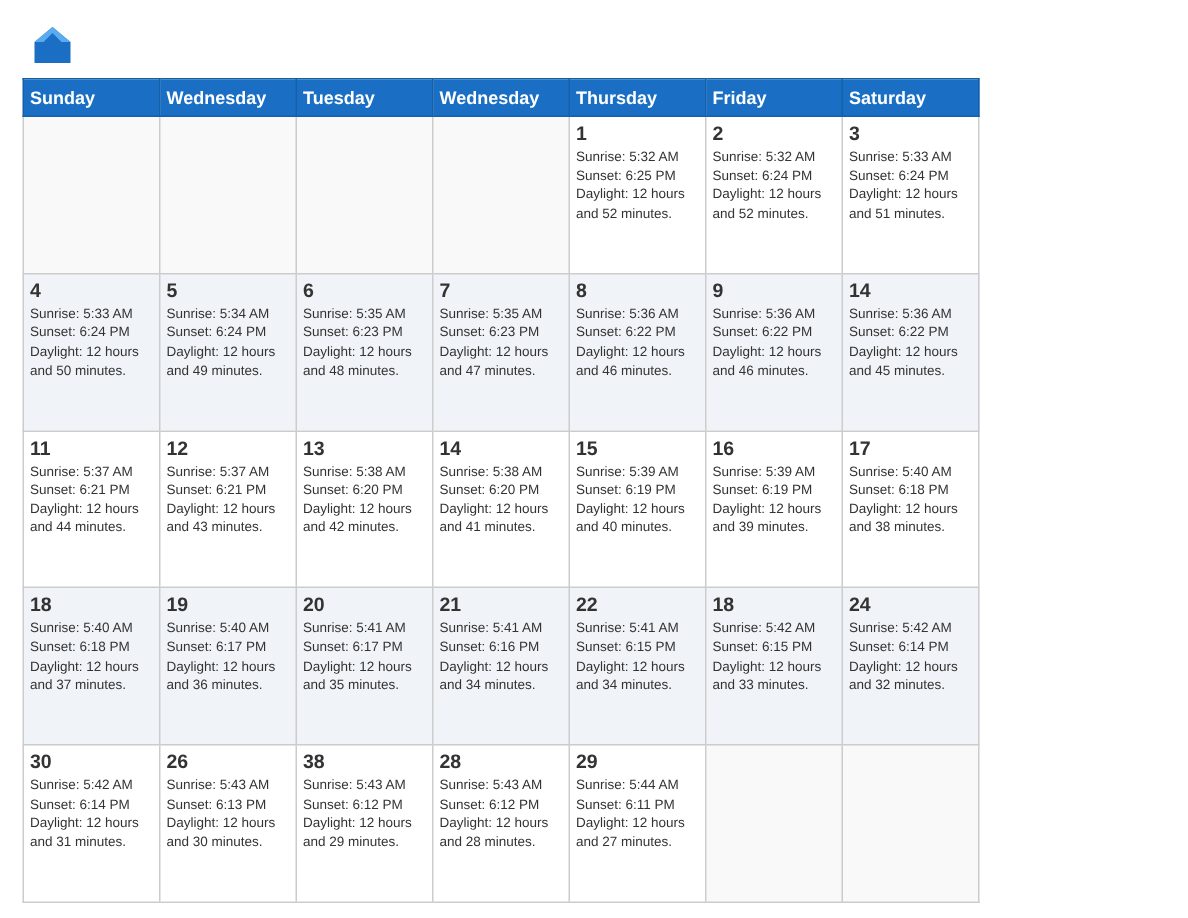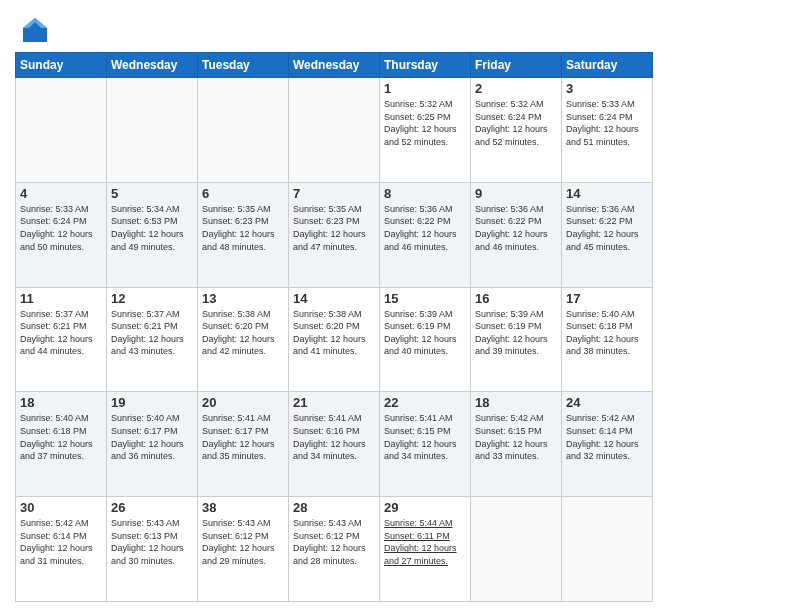--- a/index.html
+++ b/index.html
@@ -170,21 +170,21 @@
           <td>
             <span class="day-number">4</span>
             <div class="day-info" style="white-space: pre-line;">Sunrise: 5:33 AM
 Sunset: 6:24 PM
 Daylight: 12 hours
 and 50 minutes.</div>
           </td>
           <td>
             <span class="day-number">5</span>
             <div class="day-info" style="white-space: pre-line;">Sunrise: 5:34 AM
-Sunset: 6:53 PM
+Sunset: 6:24 PM
 Daylight: 12 hours
 and 49 minutes.</div>
           </td>
           <td>
             <span class="day-number">6</span>
             <div class="day-info" style="white-space: pre-line;">Sunrise: 5:35 AM
 Sunset: 6:23 PM
 Daylight: 12 hours
 and 48 minutes.</div>
           </td>
@@ -343,21 +343,21 @@
           </td>
           <td>
             <span class="day-number">28</span>
             <div class="day-info" style="white-space: pre-line;">Sunrise: 5:43 AM
 Sunset: 6:12 PM
 Daylight: 12 hours
 and 28 minutes.</div>
           </td>
           <td>
             <span class="day-number">29</span>
-            <div class="day-info" style="white-space: pre-line; text-decoration: underline;">Sunrise: 5:44 AM
+            <div class="day-info" style="white-space: pre-line;">Sunrise: 5:44 AM
 Sunset: 6:11 PM
 Daylight: 12 hours
 and 27 minutes.</div>
           </td>
           <td class="empty"></td>
           <td class="empty"></td>
         </tr>
       </tbody>
   </table>
 </div>

